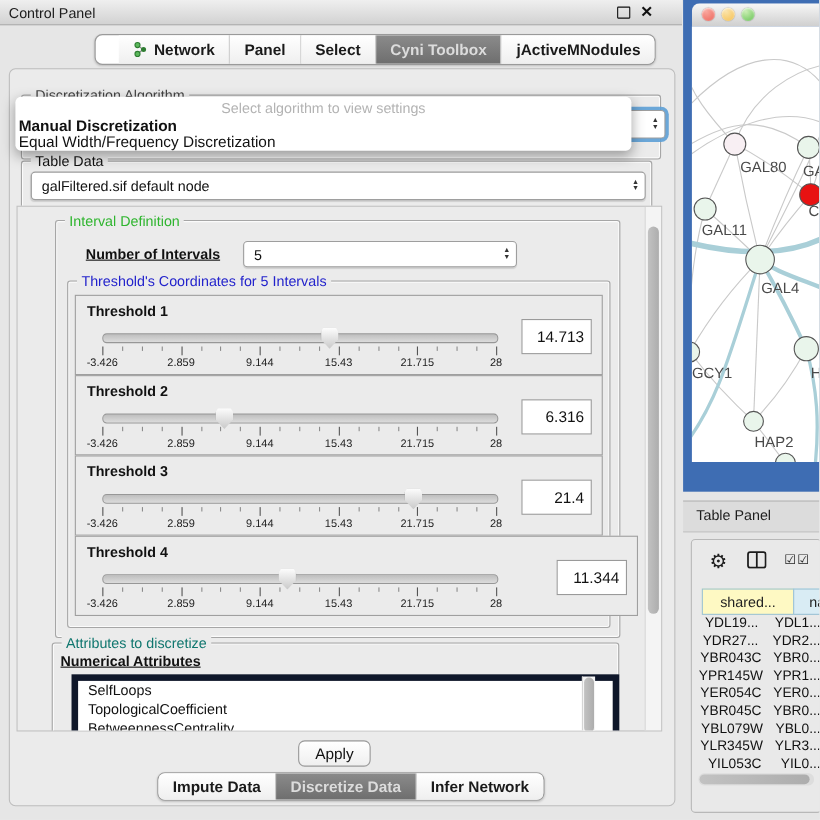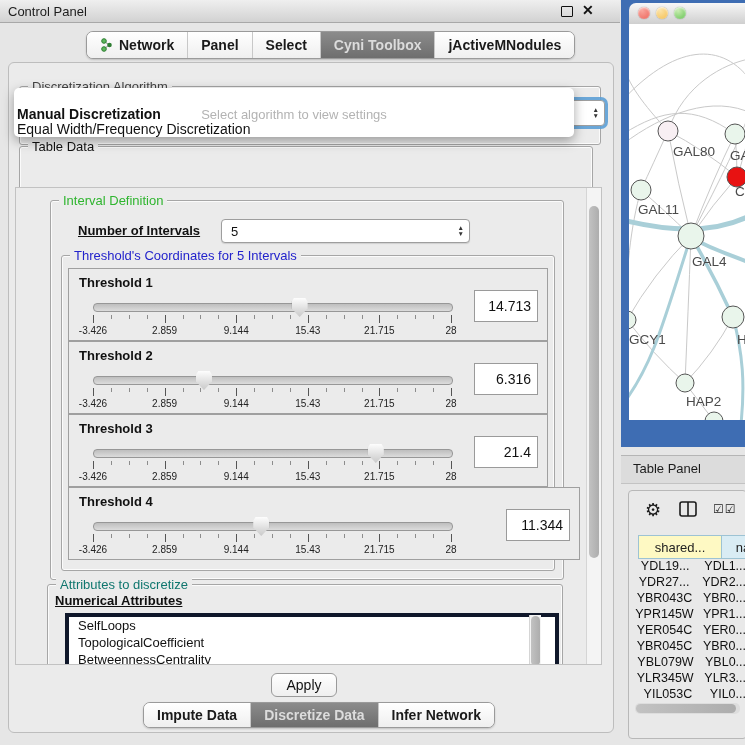--- a/index.html
+++ b/index.html
@@ -31,21 +31,21 @@
 
   .combo{position:absolute;background:#fff;border:1px solid #9E9E9E;border-radius:4px;
     font-size:13px;color:#111;display:flex;align-items:center;padding-left:9px;
     box-shadow:0 1px 1px rgba(0,0,0,.12);}
   .stepper{position:absolute;right:5px;top:50%;transform:translateY(-50%);
     display:flex;flex-direction:column;align-items:center;font-size:6.5px;line-height:6px;color:#333;}
   .combo.focusring{box-shadow:0 0 0 3px rgba(93,160,214,.9);}
 
   .popup{left:14px;top:88px;width:560px;height:49px;background:#FFFFFF;border-radius:5px;
     box-shadow:0 4px 12px rgba(0,0,0,.35);z-index:60;}
-  .dd-hint{position:absolute;left:0;top:3px;width:100%;text-align:center;font-size:13px;color:#B3B3B3;margin-top:16px;}
+  .dd-hint{position:absolute;left:0;top:3px;width:100%;text-align:center;font-size:13px;color:#B3B3B3;}
   .dd-item{position:absolute;left:3px;font-size:14px;color:#111;white-space:nowrap;}
   .dd-item.hl{font-weight:bold;}
 
   .scrollpane{left:14px;top:186px;width:585px;height:476px;border:1px solid #C2C2C2;
     background:#EBEBEB;overflow:hidden;}
   .sb-track{position:absolute;background:#F4F4F4;border-left:1px solid #D5D5D5;}
   .sb-thumb{position:absolute;background:linear-gradient(90deg,#C2C2C2,#ADADAD);border-radius:5px;}
 
   .bold13{font-size:13px;font-weight:bold;color:#111;text-decoration:underline;}
 
@@ -60,21 +60,21 @@
     filter:drop-shadow(0 0 1px #777);}
   .tkzone{position:absolute;left:0;top:18px;width:100%;height:9px;}
   .tk{position:absolute;top:0;width:1px;height:4px;background:#8C8C8C;}
   .tk.mj{height:8px;background:#555;}
   .lblzone{position:absolute;left:0;top:28px;width:100%;height:12px;}
   .tklbl{position:absolute;transform:translateX(-50%);font-size:10px;font-weight:normal;color:#222;white-space:nowrap;}
   .valbox{position:absolute;right:9px;top:21px;width:56px;height:30px;background:#fff;
     border:1px solid #9A9A9A;font-size:14px;color:#111;display:flex;align-items:center;
     justify-content:flex-end;padding-right:6px;}
 
-  .attr-list{position:absolute;background:#fff;border:4px solid #0f172a;overflow:hidden;}
+  .attr-list{position:absolute;background:#fff;border:6px solid #0f172a;overflow:hidden;}
   .attr-item{padding:1px 0 1px 9px;font-size:13px;line-height:15px;color:#111;white-space:nowrap;}
 
   .btn{position:absolute;background:linear-gradient(#FFFFFF,#EFEFEF);border:1px solid #9A9A9A;
     border-radius:6px;font-size:14px;color:#111;display:flex;align-items:center;justify-content:center;}
 
   
   .net-frame{left:621px;top:0;width:124px;height:447px;background:#3E6DB3;}
   .net-titlebar{left:629px;top:3px;width:116px;height:21px;border-radius:7px 0 0 0;
     background:linear-gradient(#F7F7F7,#CFCFCF);border-bottom:1px solid #A5A5A5;}
   .tl{position:absolute;top:4px;width:12px;height:12px;border-radius:50%;box-shadow:inset 0 1px 2px rgba(255,255,255,.8),0 0 1px rgba(0,0,0,.5);}
@@ -97,21 +97,21 @@
 <body>
 
 <div class="stage">
 
   <div class="a cp-titlebar">
     <span class="a cp-title">Control Panel</span>
     <span class="a float-ico"></span>
     <span class="a close-ico">✕</span>
   </div>
 
-  <div class="a tabbar" id="top-tabs" style="left:86px;top:31px;height:26px;">
+  <div class="a tabbar" id="top-tabs" style="left:86px;top:31px;height:26px;padding-left:21px;">
       <div class="tab">
         <span class="nticon">
           <svg width="13" height="14" viewBox="0 0 13 14">
             <line x1="4" y1="3" x2="9" y2="7" stroke="#888" stroke-width="1"></line>
             <line x1="4" y1="11" x2="9" y2="7" stroke="#888" stroke-width="1"></line>
             <circle cx="4" cy="3" r="2.3" fill="#5CB85C" stroke="#2E7D32"></circle>
             <circle cx="4" cy="11" r="2.3" fill="#5CB85C" stroke="#2E7D32"></circle>
             <circle cx="9.5" cy="7" r="2.3" fill="#2E7D32"></circle>
           </svg>
         </span>
@@ -135,20 +135,24 @@
 
     <div class="group" style="left:10px;top:23px;width:580px;height:57px;">
       <span class="legend" style="color:#444;">Discretization Algorithm</span>
       <div class="combo focusring" style="left:8px;top:13px;width:566px;height:24px;">
         <span class="stepper">▲<br>▼</span>
       </div>
     </div>
 
     <div class="group" style="left:10px;top:83px;width:572px;height:43px;">
       <span class="legend" style="color:#111;">Table Data</span>
+      <div class="combo" style="left:8px;top:9px;width:548px;height:24px;">
+        <span>galFiltered.sif default node</span>
+        <span class="stepper">▲<br>▼</span>
+      </div>
     </div>
 
     <div class="a scrollpane" style="left:6px;top:124px;">
 
       <div class="group" style="left:34px;top:12px;width:512px;height:378px;">
         <span class="legend" style="color:#2FB52F;">Interval Definition</span>
 
         <span class="a bold13" style="left:27px;top:22px;">Number of Intervals</span>
         <div class="combo" style="left:170px;top:18px;width:238px;height:22px;">
           <span>5</span>

